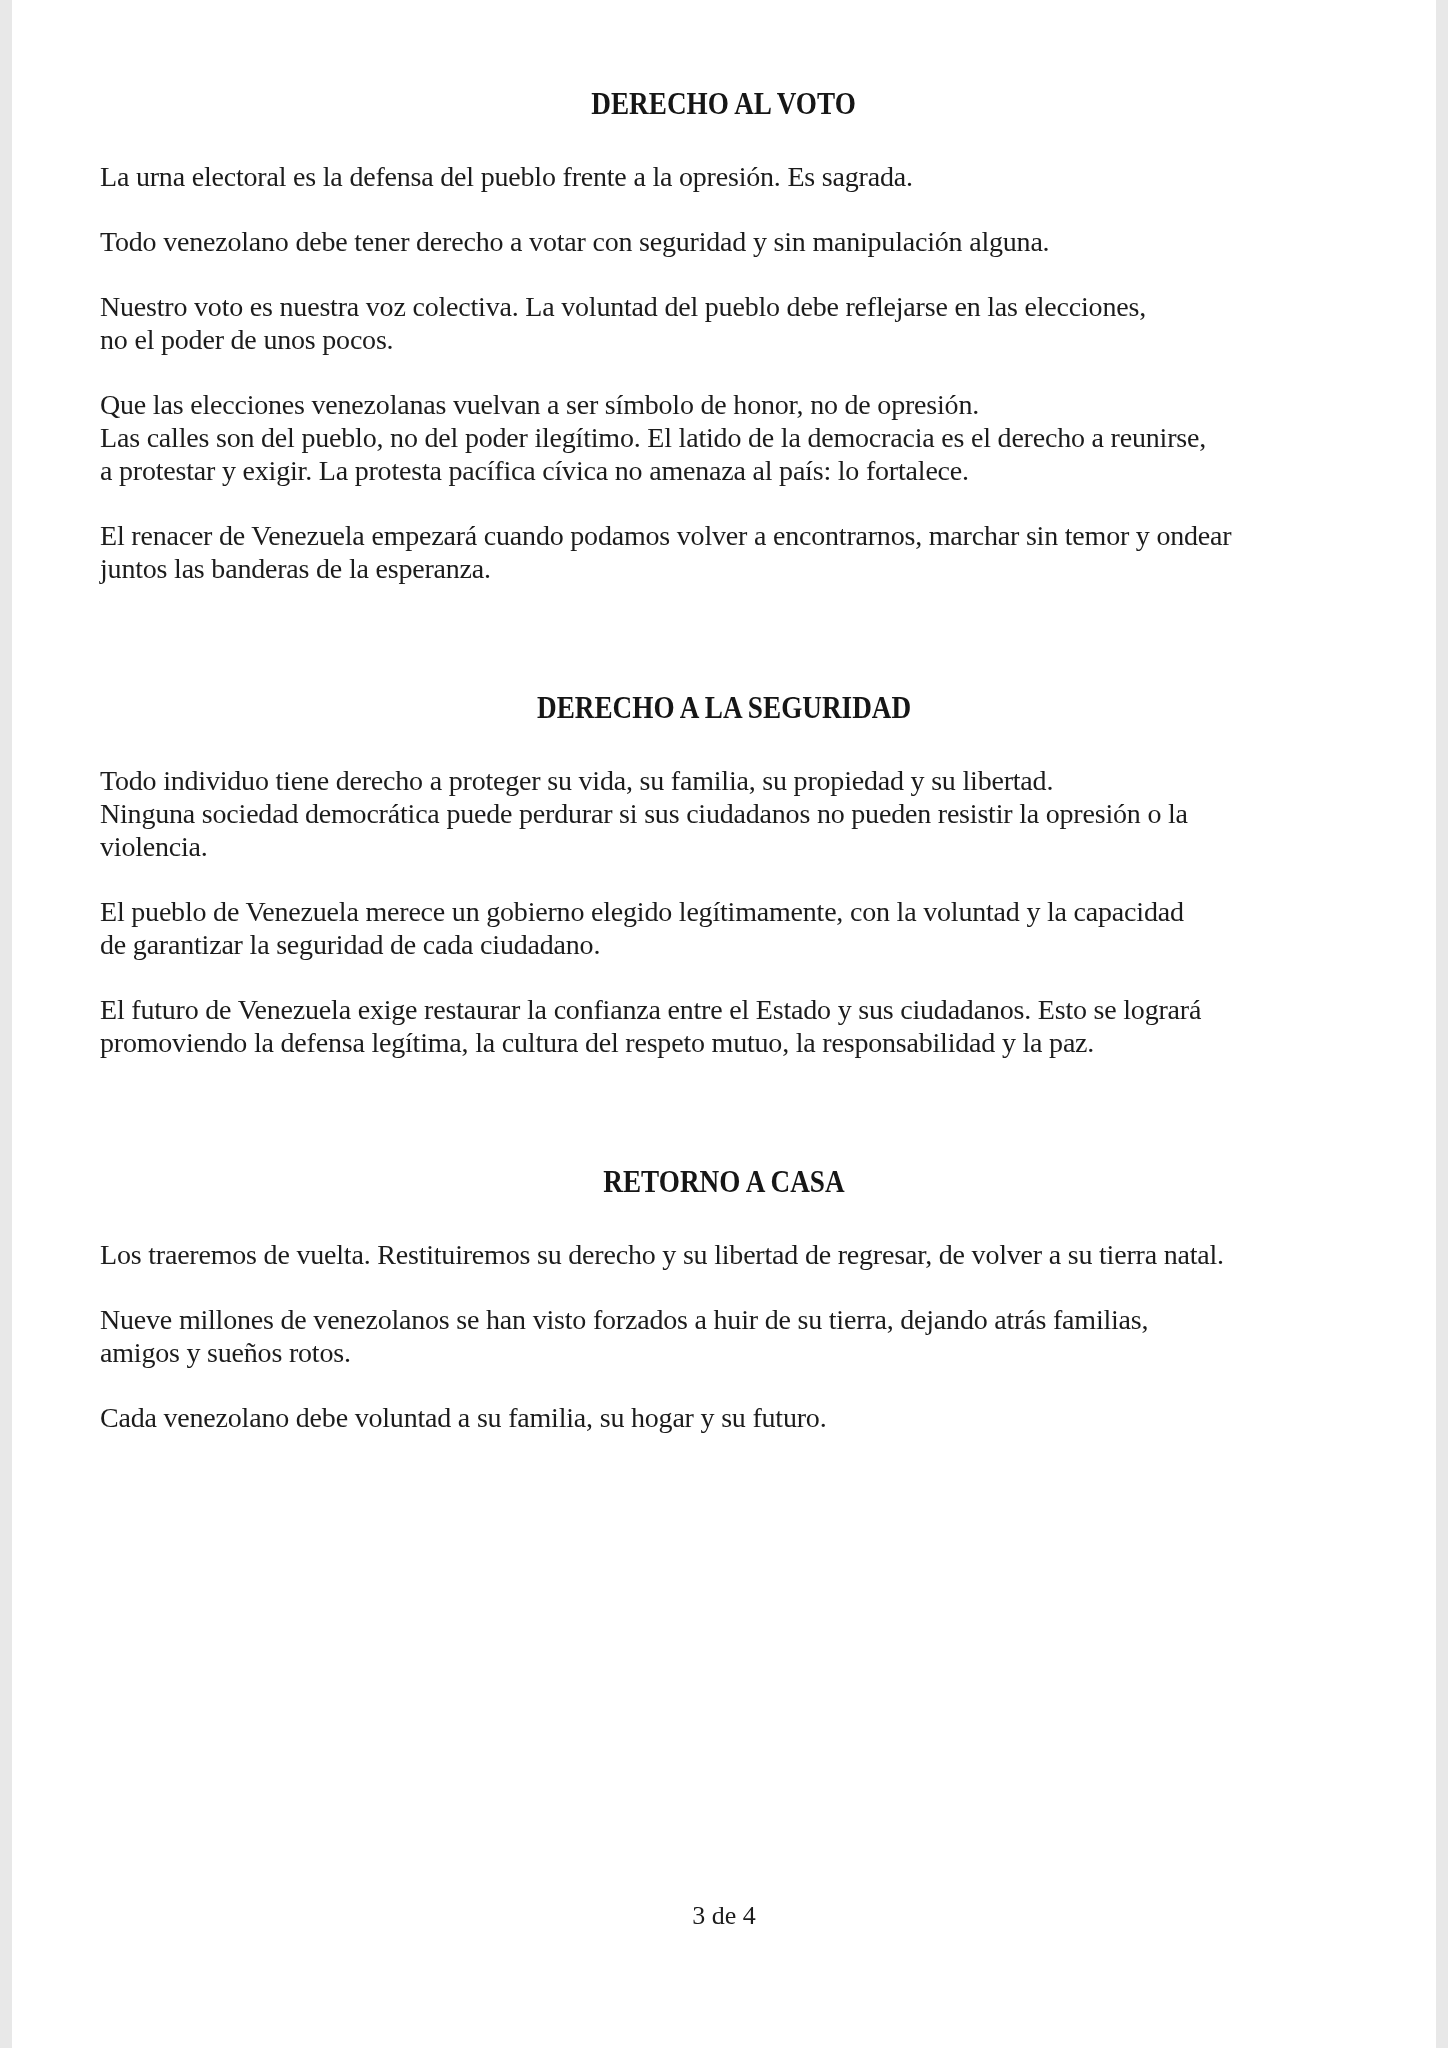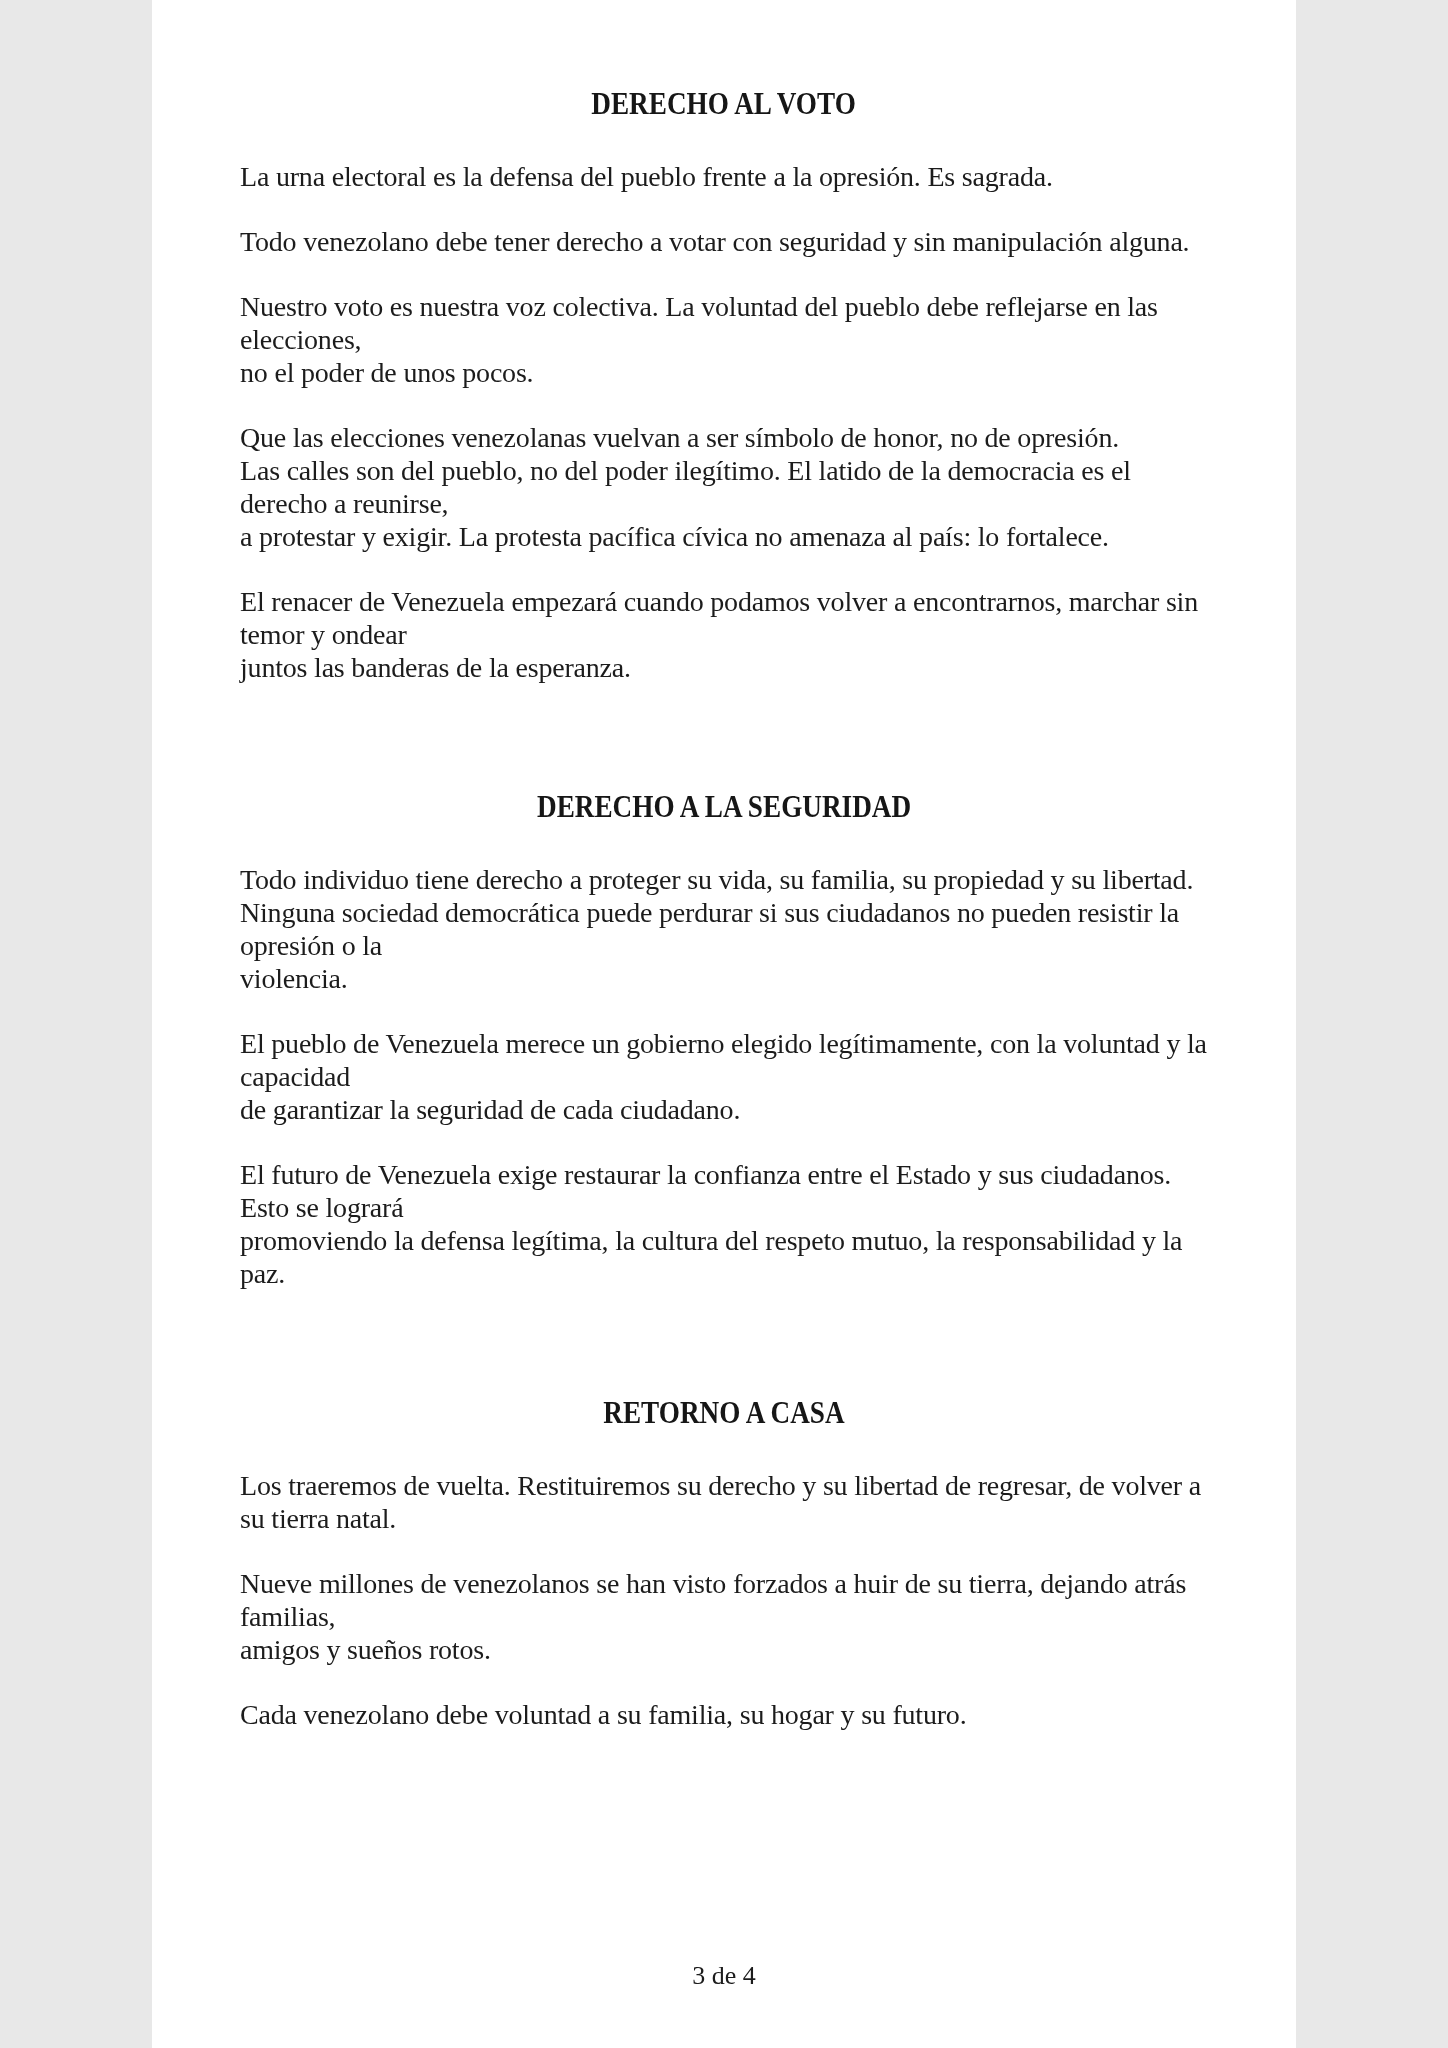--- a/index.html
+++ b/index.html
@@ -2,21 +2,21 @@
 <html lang="es"><head>
 <meta charset="utf-8">
 <style>
   html, body {
     margin: 0;
     padding: 0;
     background: #e8e8e8;
   }
   .page {
     position: relative;
-    width: 1144px;
+    width: 1424px;
     height: 2048px;
     margin: 0 auto;
     background: #ffffff;
     overflow: hidden;
     color: #1a1a1a;
     font-family: "Liberation Serif", "DejaVu Serif", serif;
   }
   .content {
     padding: 85px 88px 0 88px;
   }
@@ -41,21 +41,21 @@
     font-size: 28px;
     line-height: 33px;
     letter-spacing: -0.2px;
     margin: 32px 0 0 0;
     white-space: pre-line;
     color: #1c1c1c;
   }
   .doc-section p:first-of-type { margin-top: 0; }
   .page-number {
     position: absolute;
-    top: 1960px;
+    top: 1900px;
     left: 0;
     width: 100%;
     text-align: center;
     font-size: 26px;
     line-height: 32px;
     color: #1c1c1c;
   }
 </style>
 </head>
 <body>

